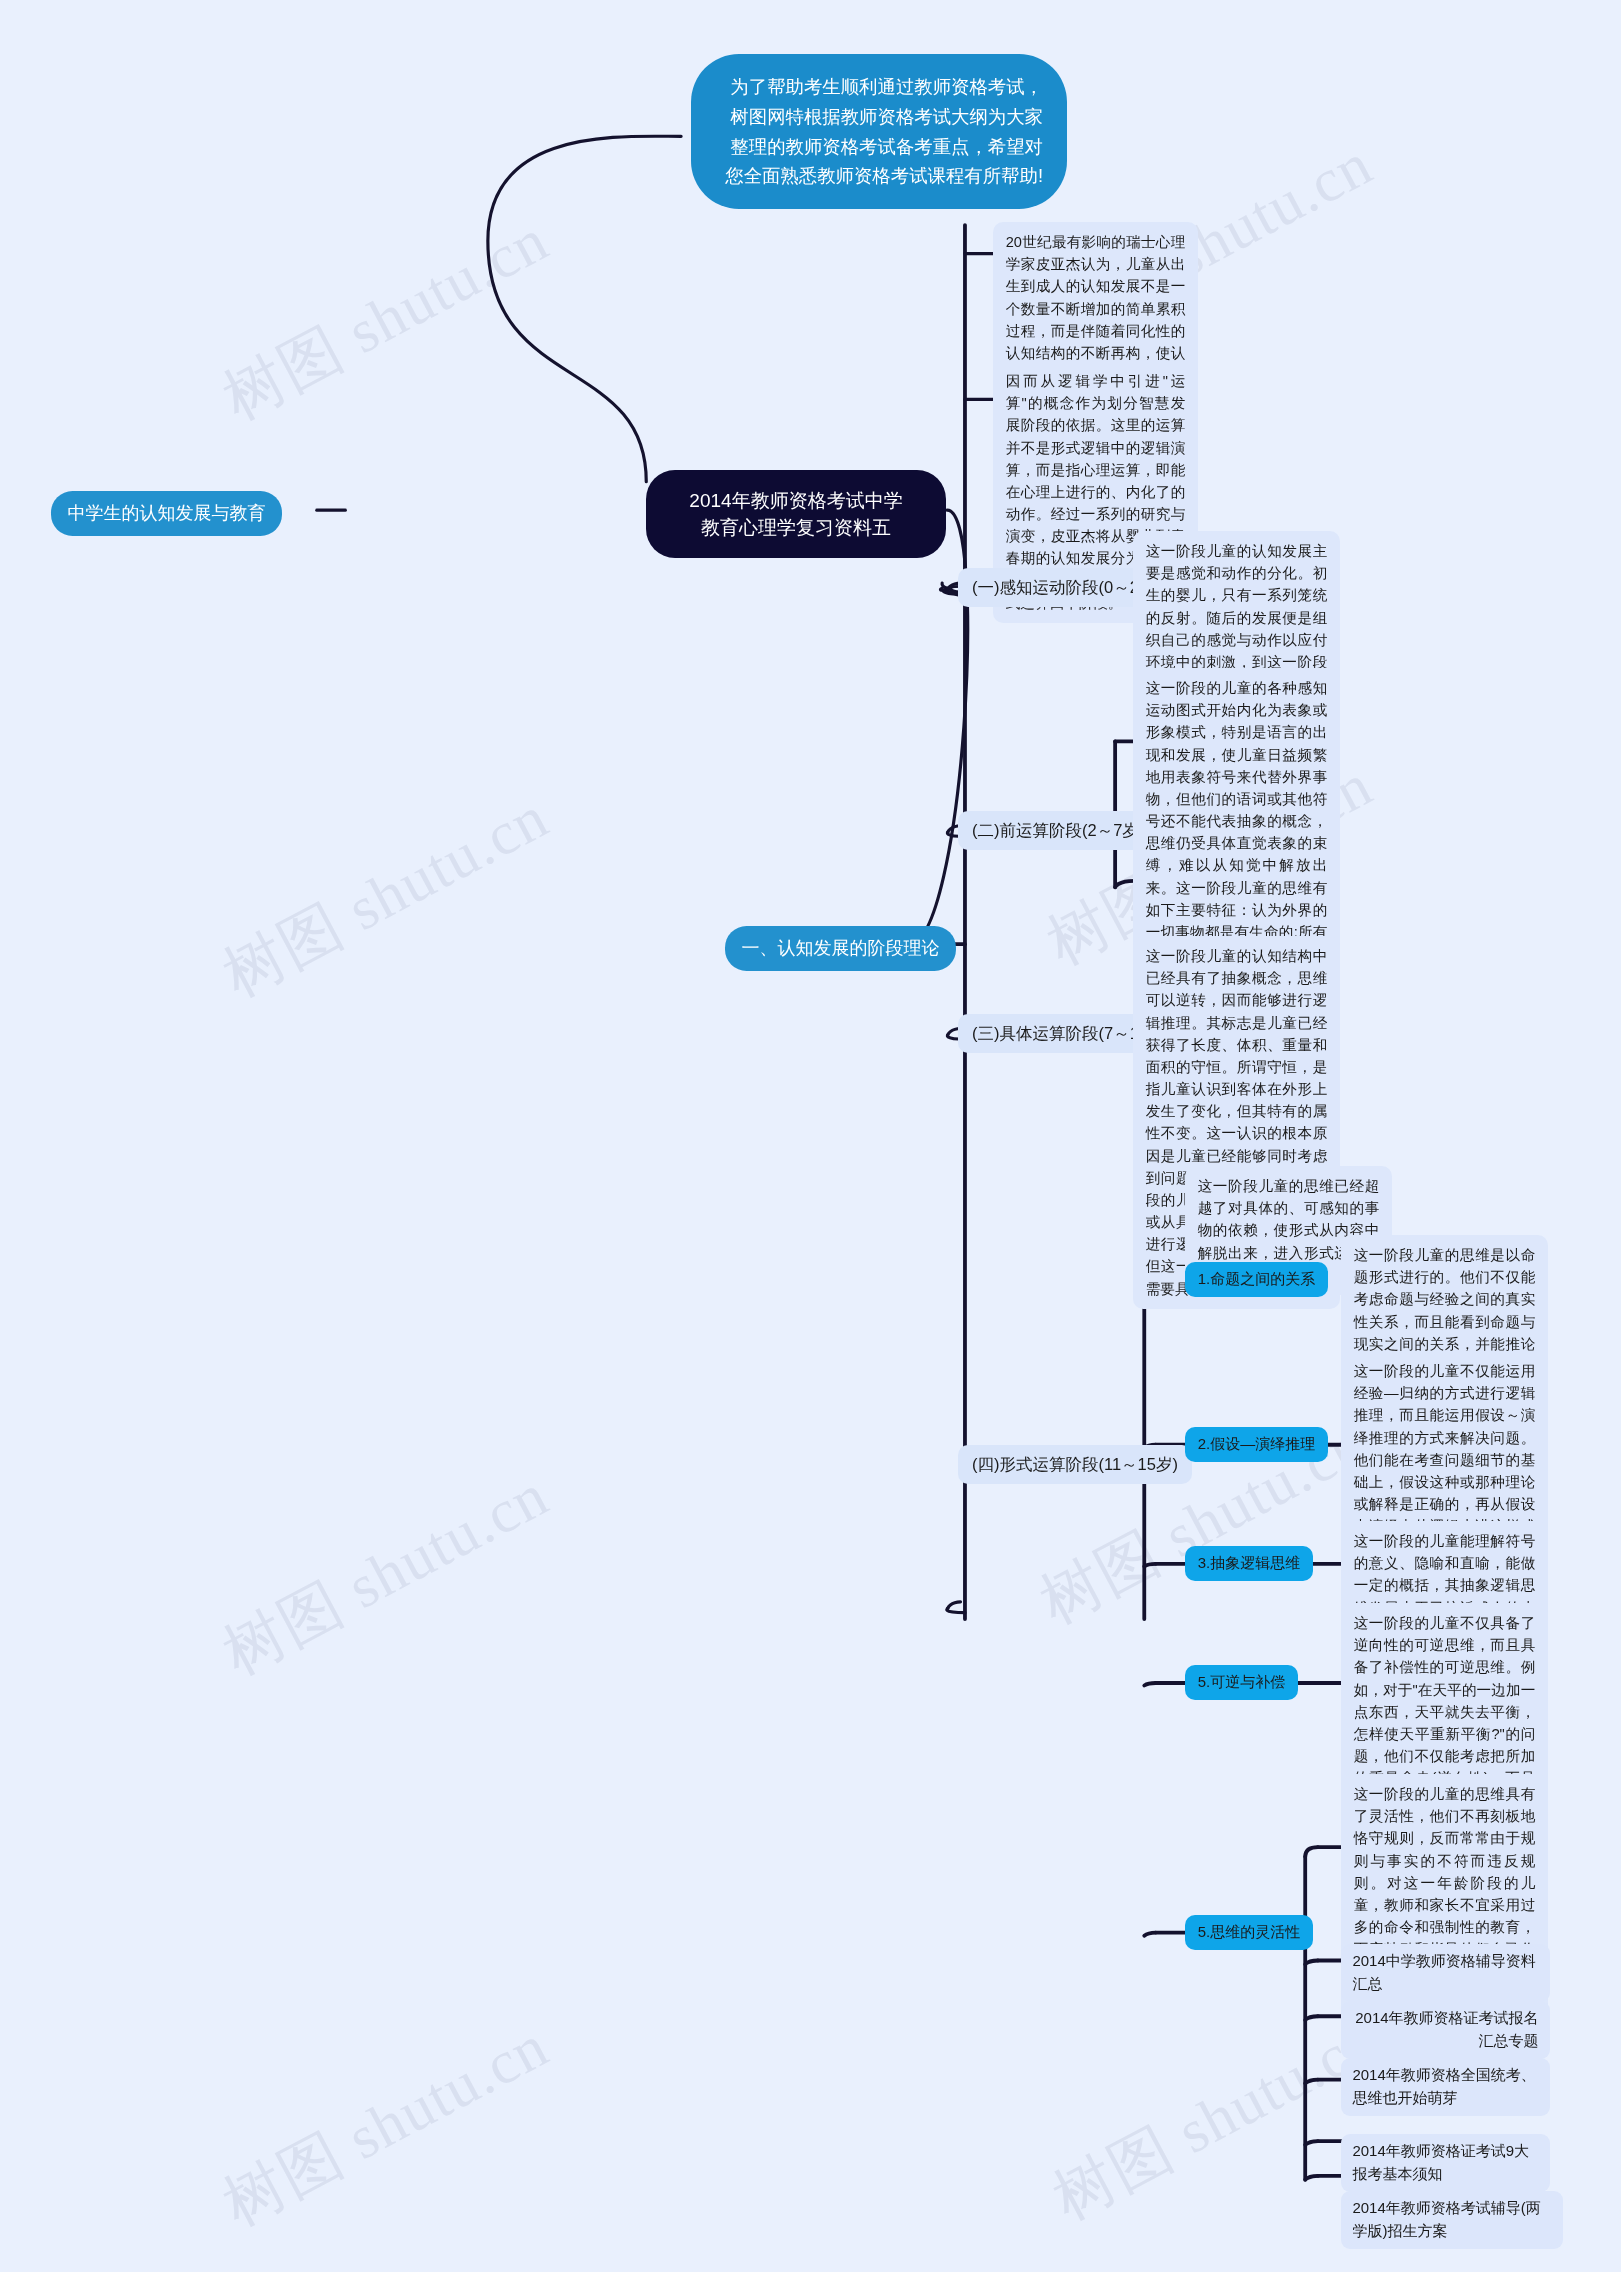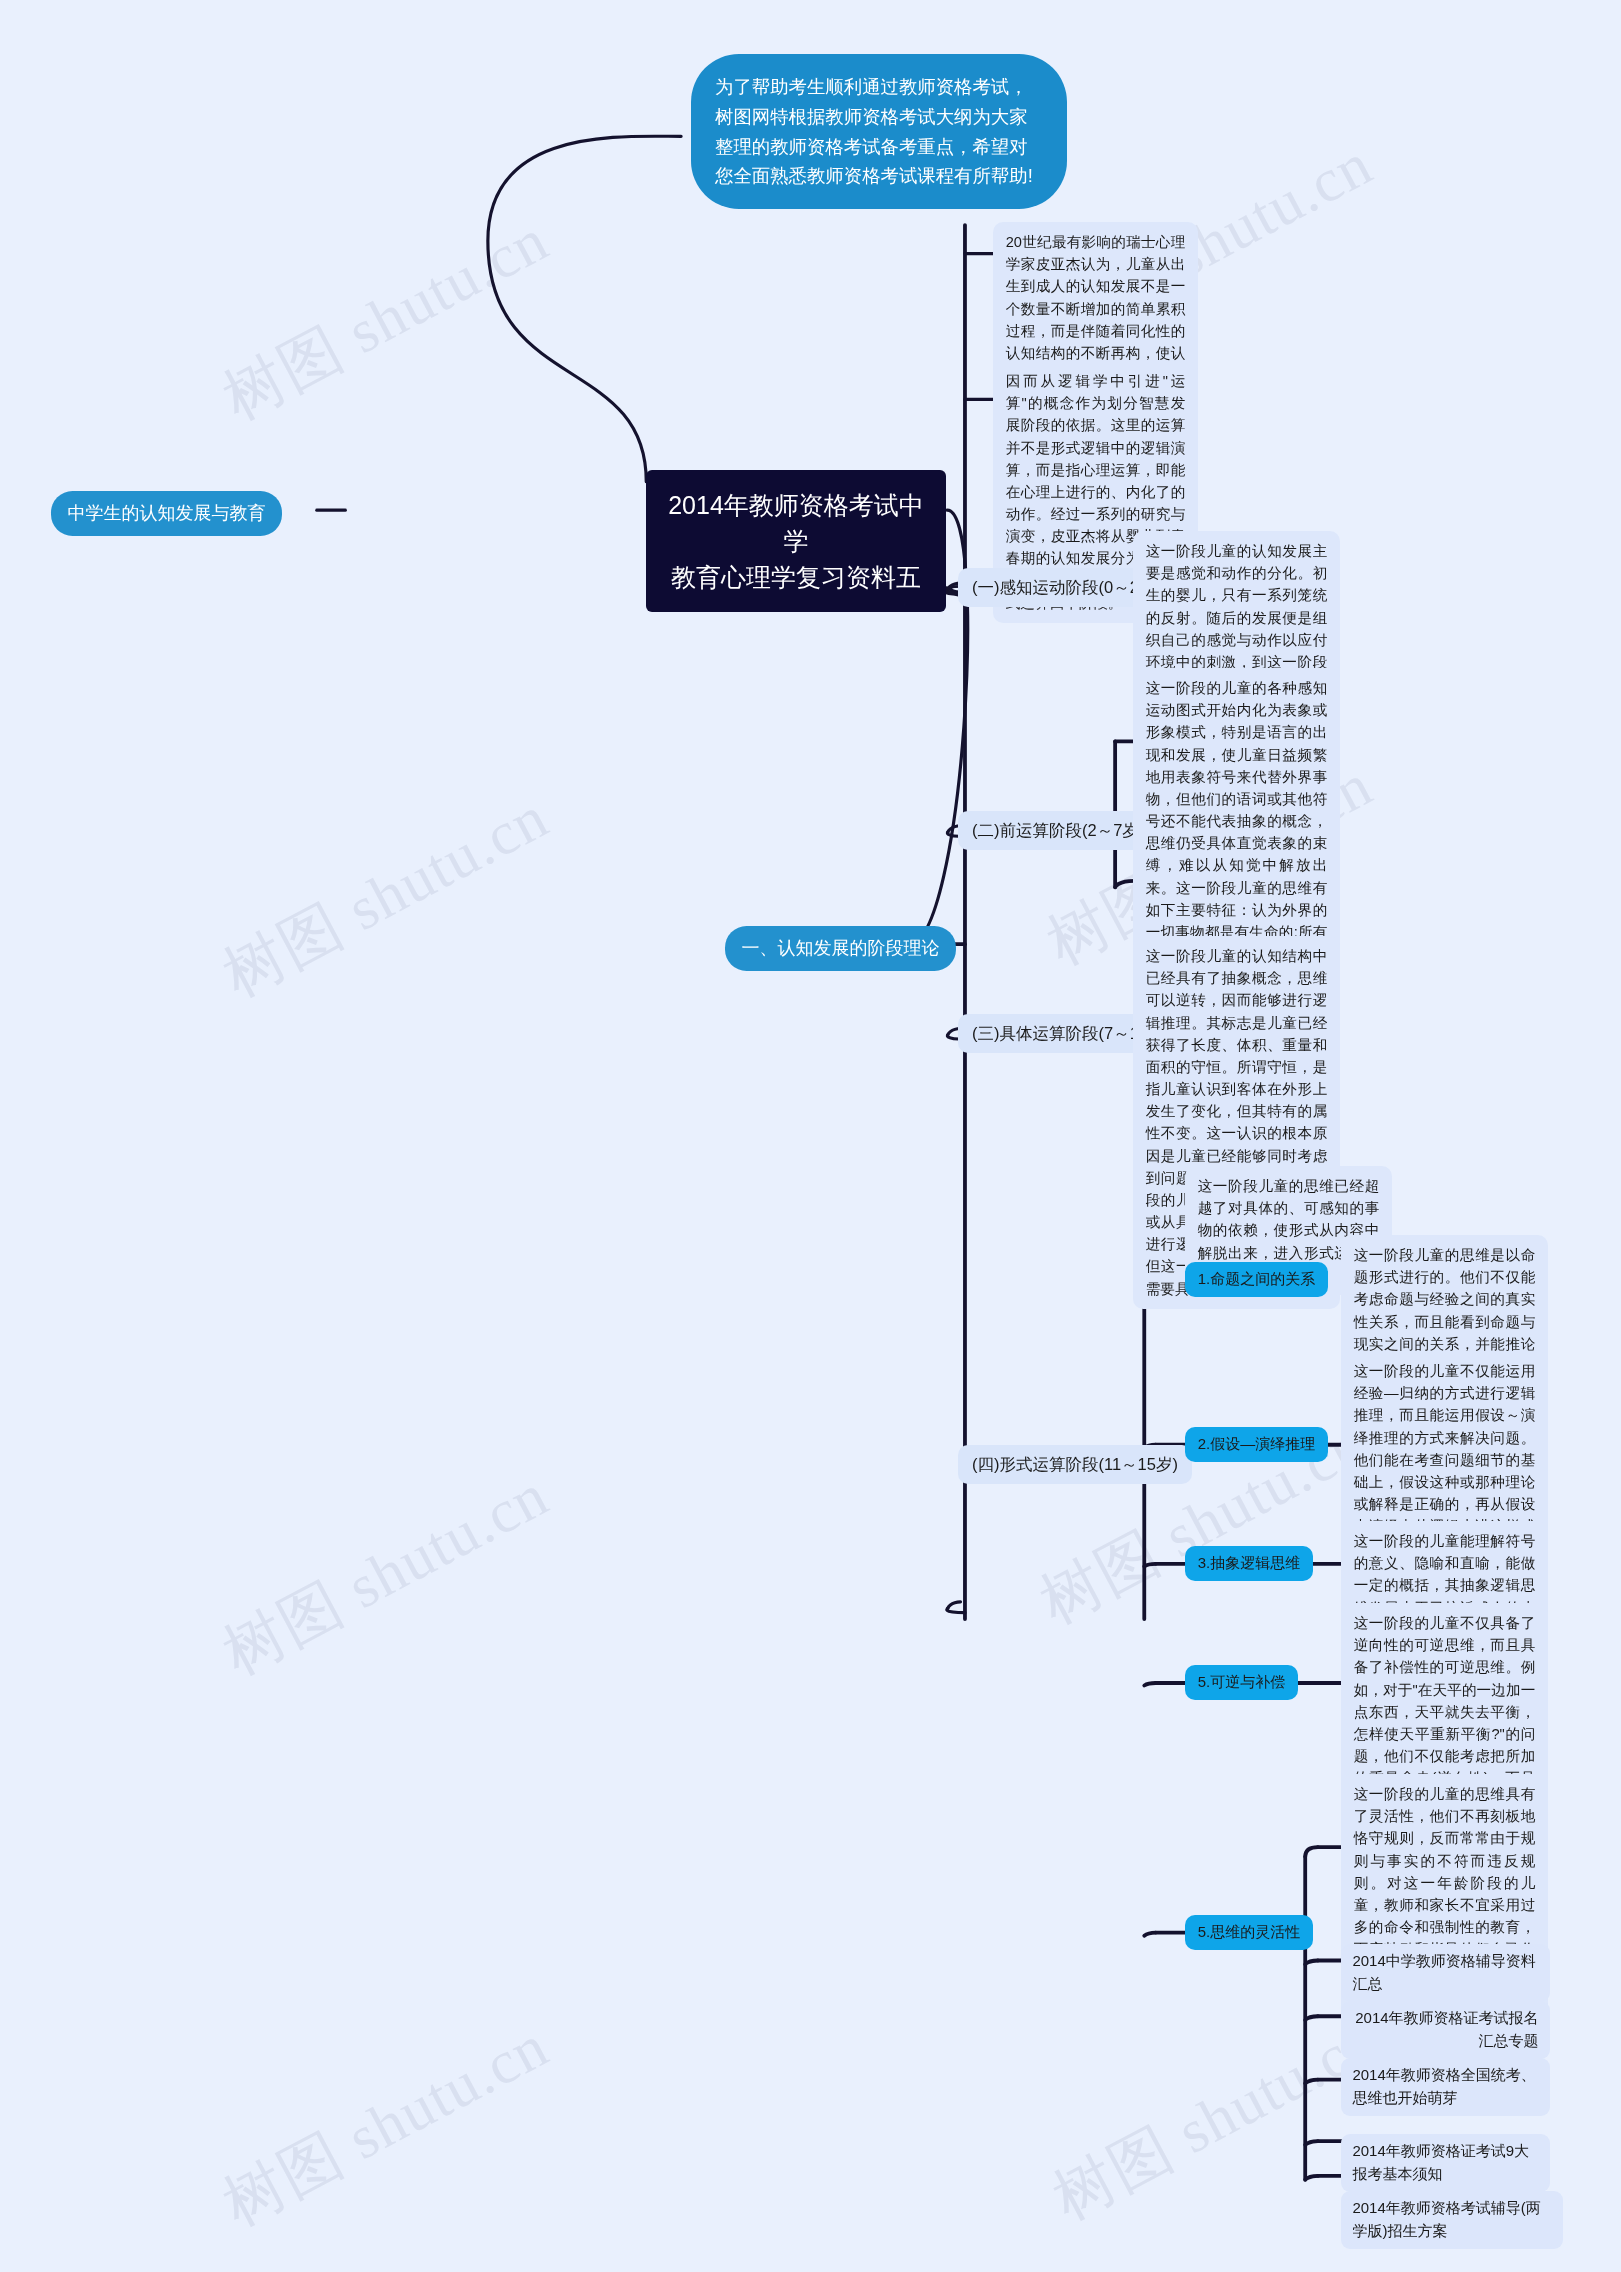--- a/index.html
+++ b/index.html
@@ -14,32 +14,32 @@
 
   
   .wm{position:absolute;color:#ccd4e6;opacity:.55;font-size:61px;
       font-family:"Liberation Serif","DejaVu Serif",serif;
       transform:rotate(-28deg);transform-origin:left top;white-space:nowrap;
       user-select:none;pointer-events:none;letter-spacing:1.3px;}
 
   
   .node{position:absolute;box-sizing:border-box;}
   .root{
-    background:#0d0b33;color:#ffffff;border-radius:6px;
-    padding:16.5px 21.5px;font-size:25px;line-height:1.45;text-align:center;
+    background:#0d0b33;color:#ffffff;border-radius:29px;
+    padding:16.5px 21.5px;font-size:19px;line-height:1.45;text-align:center;
     width:300px;
   }
   .blue{
     background:#2391ce;color:#ffffff;border-radius:21.5px;
     padding:9px 16.5px;font-size:18px;line-height:1.5;white-space:nowrap;
   }
   .bluebig{
     background:#1b8ccb;color:#ffffff;border-radius:48px;
     padding:18px 24px;font-size:18.4px;line-height:1.62;width:376px;
-    text-align:left;box-sizing:border-box;
+    text-align:right;box-sizing:border-box;
   }
   .lvl2{
     background:#d9e5fa;color:#1b1b1b;border-radius:10px;
     padding:7px 14px;font-size:16.5px;line-height:1.5;white-space:nowrap;
   }
   .lvl3{
     background:#0ea5e9;color:#1a1a1a;border-radius:10px;
     padding:6.3px 12.7px;font-size:15px;line-height:1.5;white-space:nowrap;
   }
   .para{

